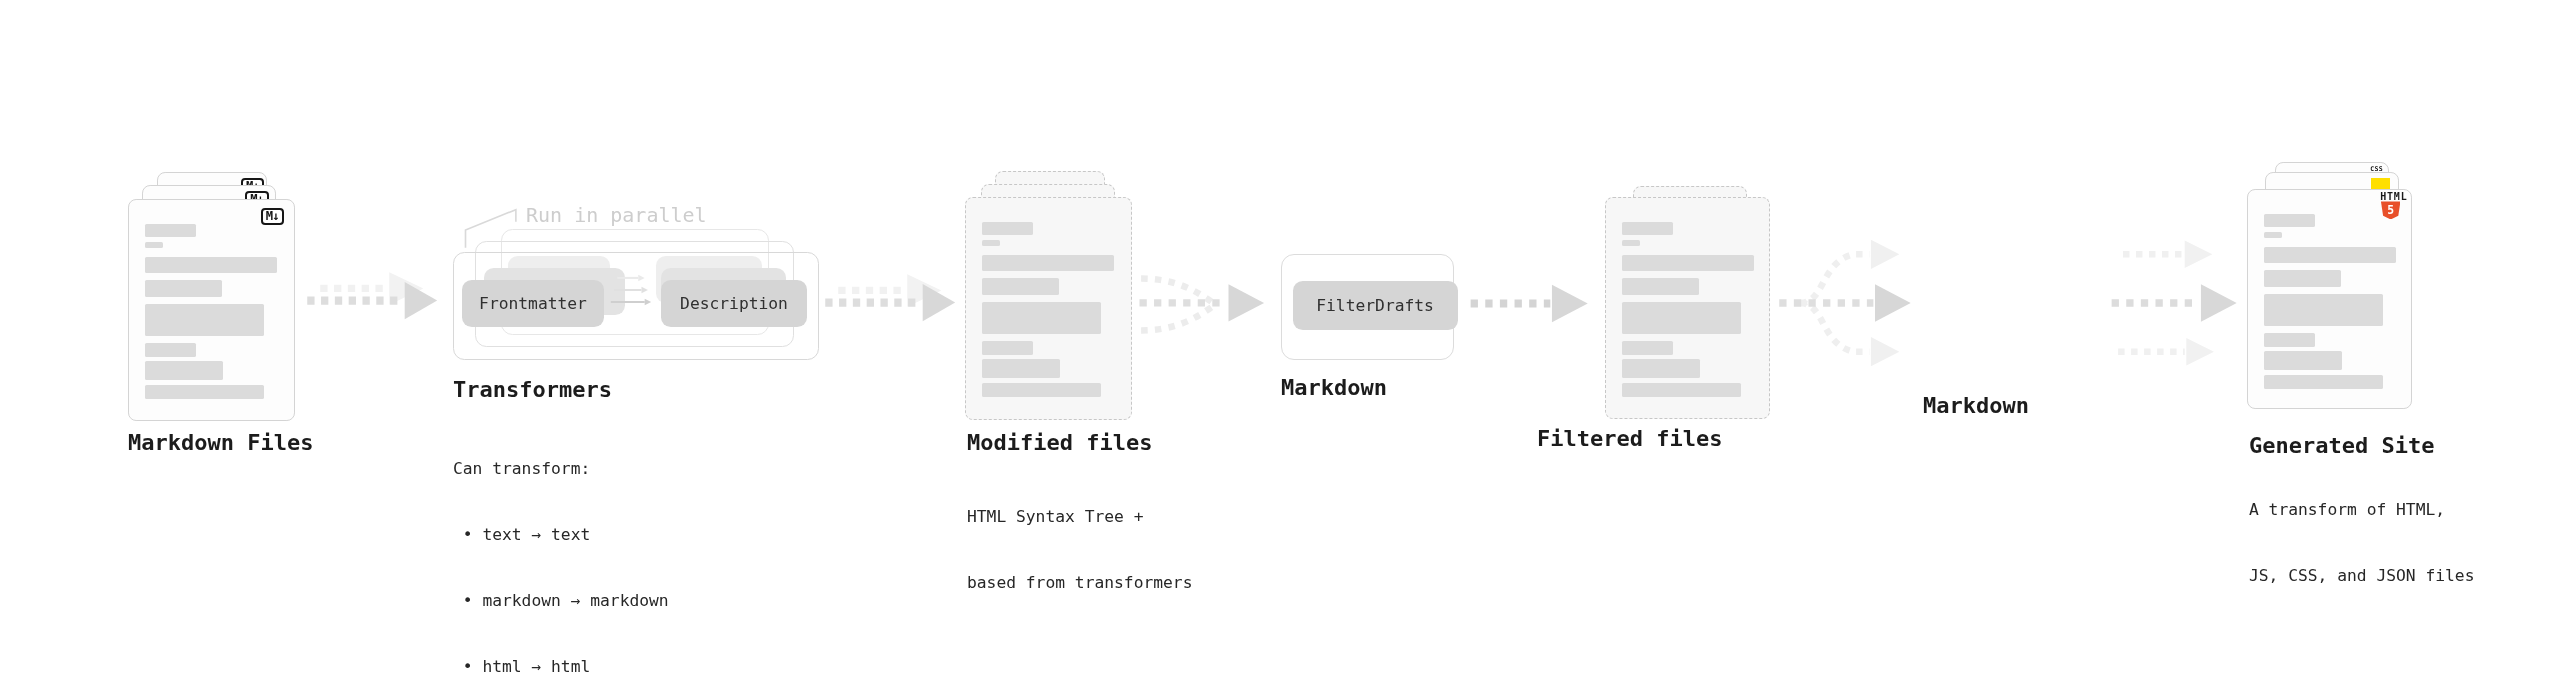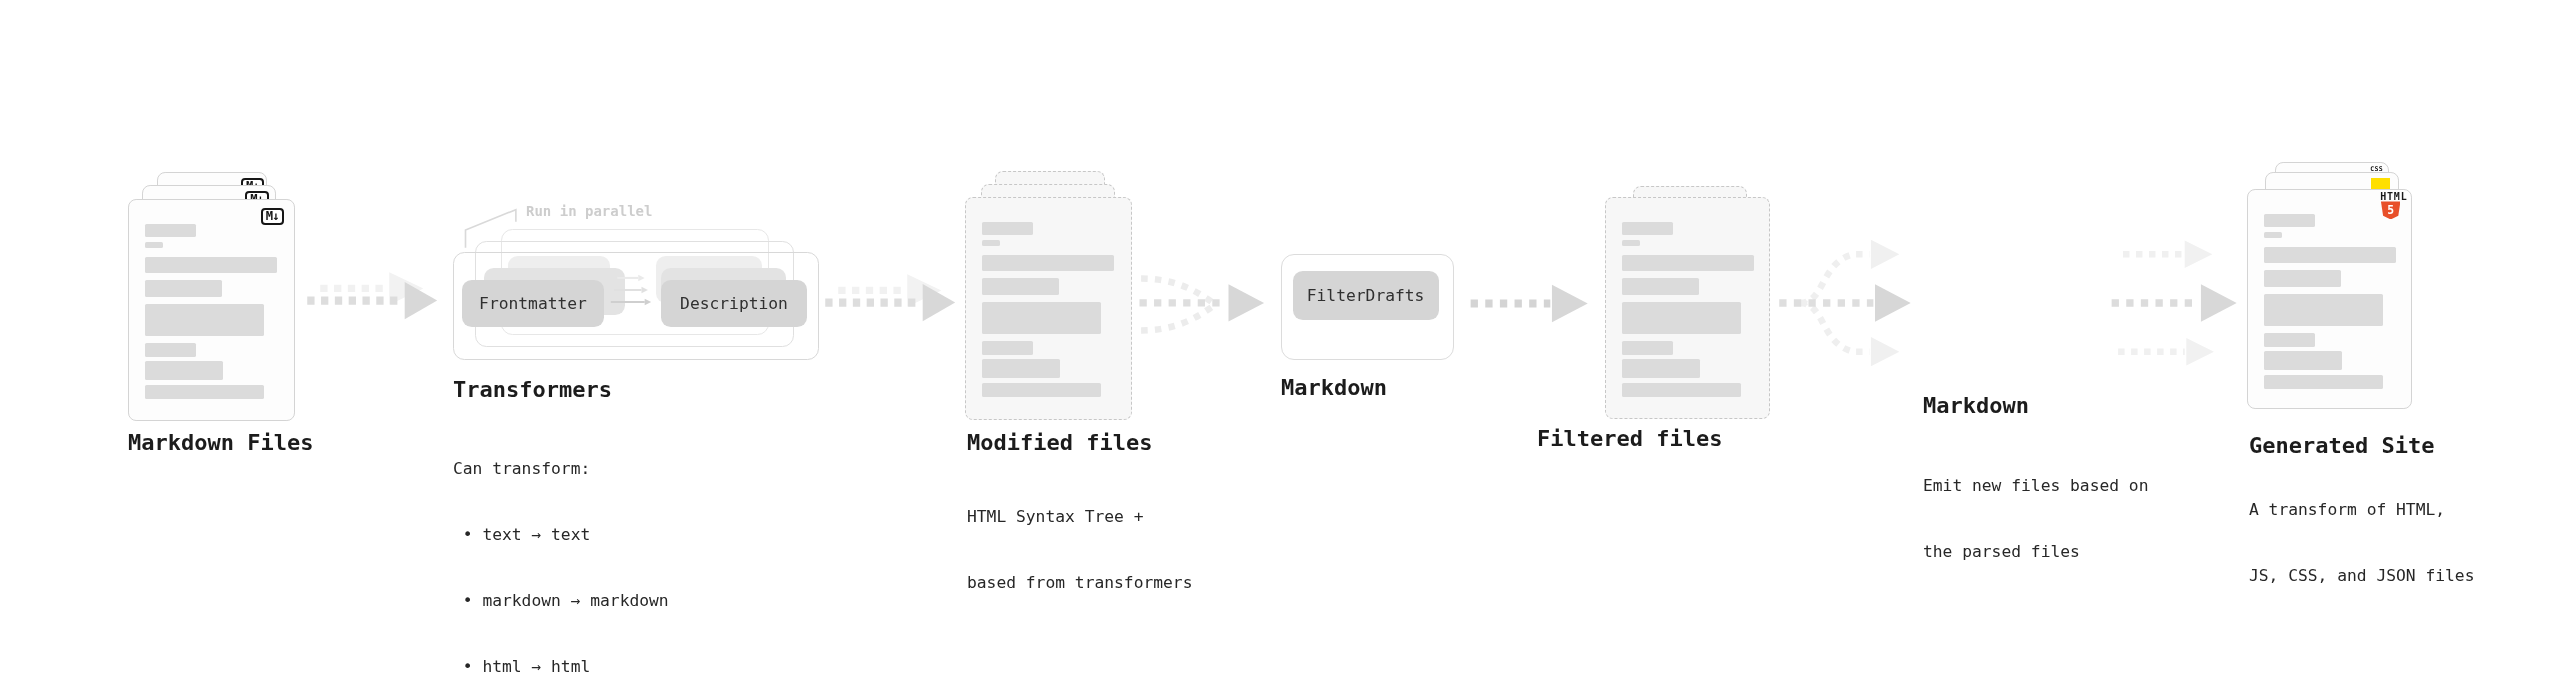--- a/index.html
+++ b/index.html
@@ -9,21 +9,21 @@
   .doc.dashed{background:#f7f7f7;border:1.6px dashed #c7c7c7;}
   .bar{position:absolute;background:#dbdbdb;border-radius:1.6px;}
   .stage-label{position:absolute;font-size:22px;font-weight:700;color:#1c1c1c;white-space:nowrap;line-height:24.4px;}
   .desc{position:absolute;font-size:16.3px;font-weight:500;color:#272727;line-height:22px;white-space:pre;}
   .desc div{white-space:pre;}
   .pill{position:absolute;background:#d5d5d5;border-radius:9.8px;display:flex;align-items:center;justify-content:center;
         font-size:16.3px;font-weight:500;color:#303030;box-sizing:border-box;white-space:nowrap;}
   .ghost1{background:#e3e3e3;}
   .ghost2{background:#eeeeee;}
   .tbox{position:absolute;border:1.6px solid #d8d8d8;border-radius:11.4px;box-sizing:border-box;background:transparent;}
-  .annotation{position:absolute;font-size:14px;font-weight:700;color:#cdcdcd;white-space:nowrap;}
+  .annotation{position:absolute;font-size:20px;font-weight:400;color:#cdcdcd;white-space:nowrap;}
   .md-badge{position:absolute;border:2.4px solid #161616;border-radius:4.1px;background:#fff;color:#161616;
             font-size:12.2px;font-weight:700;line-height:13px;padding:0 3.3px;letter-spacing:-0.8px;}
   .html5{position:absolute;width:21px;text-align:center;}
   .html5 .word{font-size:10px;font-weight:700;letter-spacing:0.8px;color:#191919;line-height:6.5px;}
   .html5 .shield{margin:0.8px auto 0;width:19.5px;height:18px;background:#e8502a;color:#fff;font-size:11.4px;font-weight:700;
                  line-height:18px;clip-path:polygon(0 0,100% 0,89% 80%,50% 100%,11% 80%);}
   .js-badge{position:absolute;width:18.7px;height:11.4px;background:#ffdf00;}
   .css-badge{position:absolute;width:21px;text-align:center;}
   .css-badge .word{font-size:6.5px;font-weight:700;color:#111;line-height:6.5px;letter-spacing:0.4px;}
   .css-badge .ubar{height:2.4px;background:#2c63e8;margin-top:0.8px;}
@@ -120,21 +120,21 @@
   </div>
 
   <svg style="left:1136px;top:260px;" width="134" height="89" viewBox="0 0 165 110">
     <path d="M 6,23 C 45,23 70,35 95,53" fill="none" stroke="#ececec" stroke-width="8" stroke-dasharray="8 9"></path>
     <path d="M 6,87 C 45,87 70,75 95,57" fill="none" stroke="#ececec" stroke-width="8" stroke-dasharray="8 9"></path>
     <line x1="4" y1="53" x2="112" y2="53" stroke="#dedede" stroke-width="9" stroke-dasharray="9 9"></line>
     <polygon points="114,30 114,76 158,53" fill="#d7d7d7"></polygon>
   </svg>
 
   <div class="tbox" style="left:1281px;top:254px;width:173px;height:106px;border-radius:13px;background:#fff;border-color:#dcdcdc;">
-    <div class="pill" style="left:10.6px;top:16px;width:146px;height:49px;">FilterDrafts</div>
+    <div class="pill" style="left:10.6px;top:26px;width:165px;height:49px;">FilterDrafts</div>
   </div>
   <div class="stage-label" style="left:1281px;top:376px;">Markdown</div>
 
   <svg style="left:1469px;top:283px;" width="122" height="41" viewBox="0 0 150 50">
     <line x1="2" y1="25" x2="100" y2="25" stroke="#d4d4d4" stroke-width="10" stroke-dasharray="9 9"></line>
     <polygon points="102,2 102,48 146,25" fill="#d7d7d7"></polygon>
   </svg>
 
   <div class="doc dashed" style="left:1633px;top:186px;width:114px;height:219px;"></div>
   <div class="doc dashed" style="left:1605px;top:197px;width:165px;height:222px;">
@@ -152,24 +152,20 @@
   <svg style="left:1776px;top:238px;" width="142" height="130" viewBox="0 0 175 160">
     <path d="M 30,80 C 60,80 55,30 95,20 L 115,20" fill="none" stroke="#efefef" stroke-width="8" stroke-dasharray="8 8"></path>
     <polygon points="117,2 117,38 152,20" fill="#f0f0f0"></polygon>
     <path d="M 30,80 C 60,80 55,130 95,140 L 115,140" fill="none" stroke="#efefef" stroke-width="8" stroke-dasharray="8 8"></path>
     <polygon points="117,122 117,158 152,140" fill="#f0f0f0"></polygon>
     <line x1="4" y1="80" x2="120" y2="80" stroke="#dedede" stroke-width="9" stroke-dasharray="9 9"></line>
     <polygon points="122,57 122,103 166,80" fill="#d7d7d7"></polygon>
   </svg>
 
   <div class="stage-label" style="left:1923px;top:394px;">Markdown</div>
-  <div class="desc" style="left:1923px;top:431px;">
-    <div>Emit new files based on</div>
-    <div>the parsed files</div>
-  </div>
 
   <svg style="left:2110px;top:238px;" width="134" height="130" viewBox="0 0 165 160">
     <line x1="16" y1="20" x2="90" y2="20" stroke="#f0f0f0" stroke-width="8" stroke-dasharray="8 8"></line>
     <polygon points="92,3 92,37 126,20" fill="#f1f1f1"></polygon>
     <line x1="2" y1="80" x2="110" y2="80" stroke="#dcdcdc" stroke-width="9" stroke-dasharray="9 9"></line>
     <polygon points="112,57 112,103 156,80" fill="#d8d8d8"></polygon>
     <line x1="10" y1="140" x2="92" y2="140" stroke="#f0f0f0" stroke-width="8" stroke-dasharray="8 8"></line>
     <polygon points="94,123 94,157 128,140" fill="#f1f1f1"></polygon>
   </svg>
 

